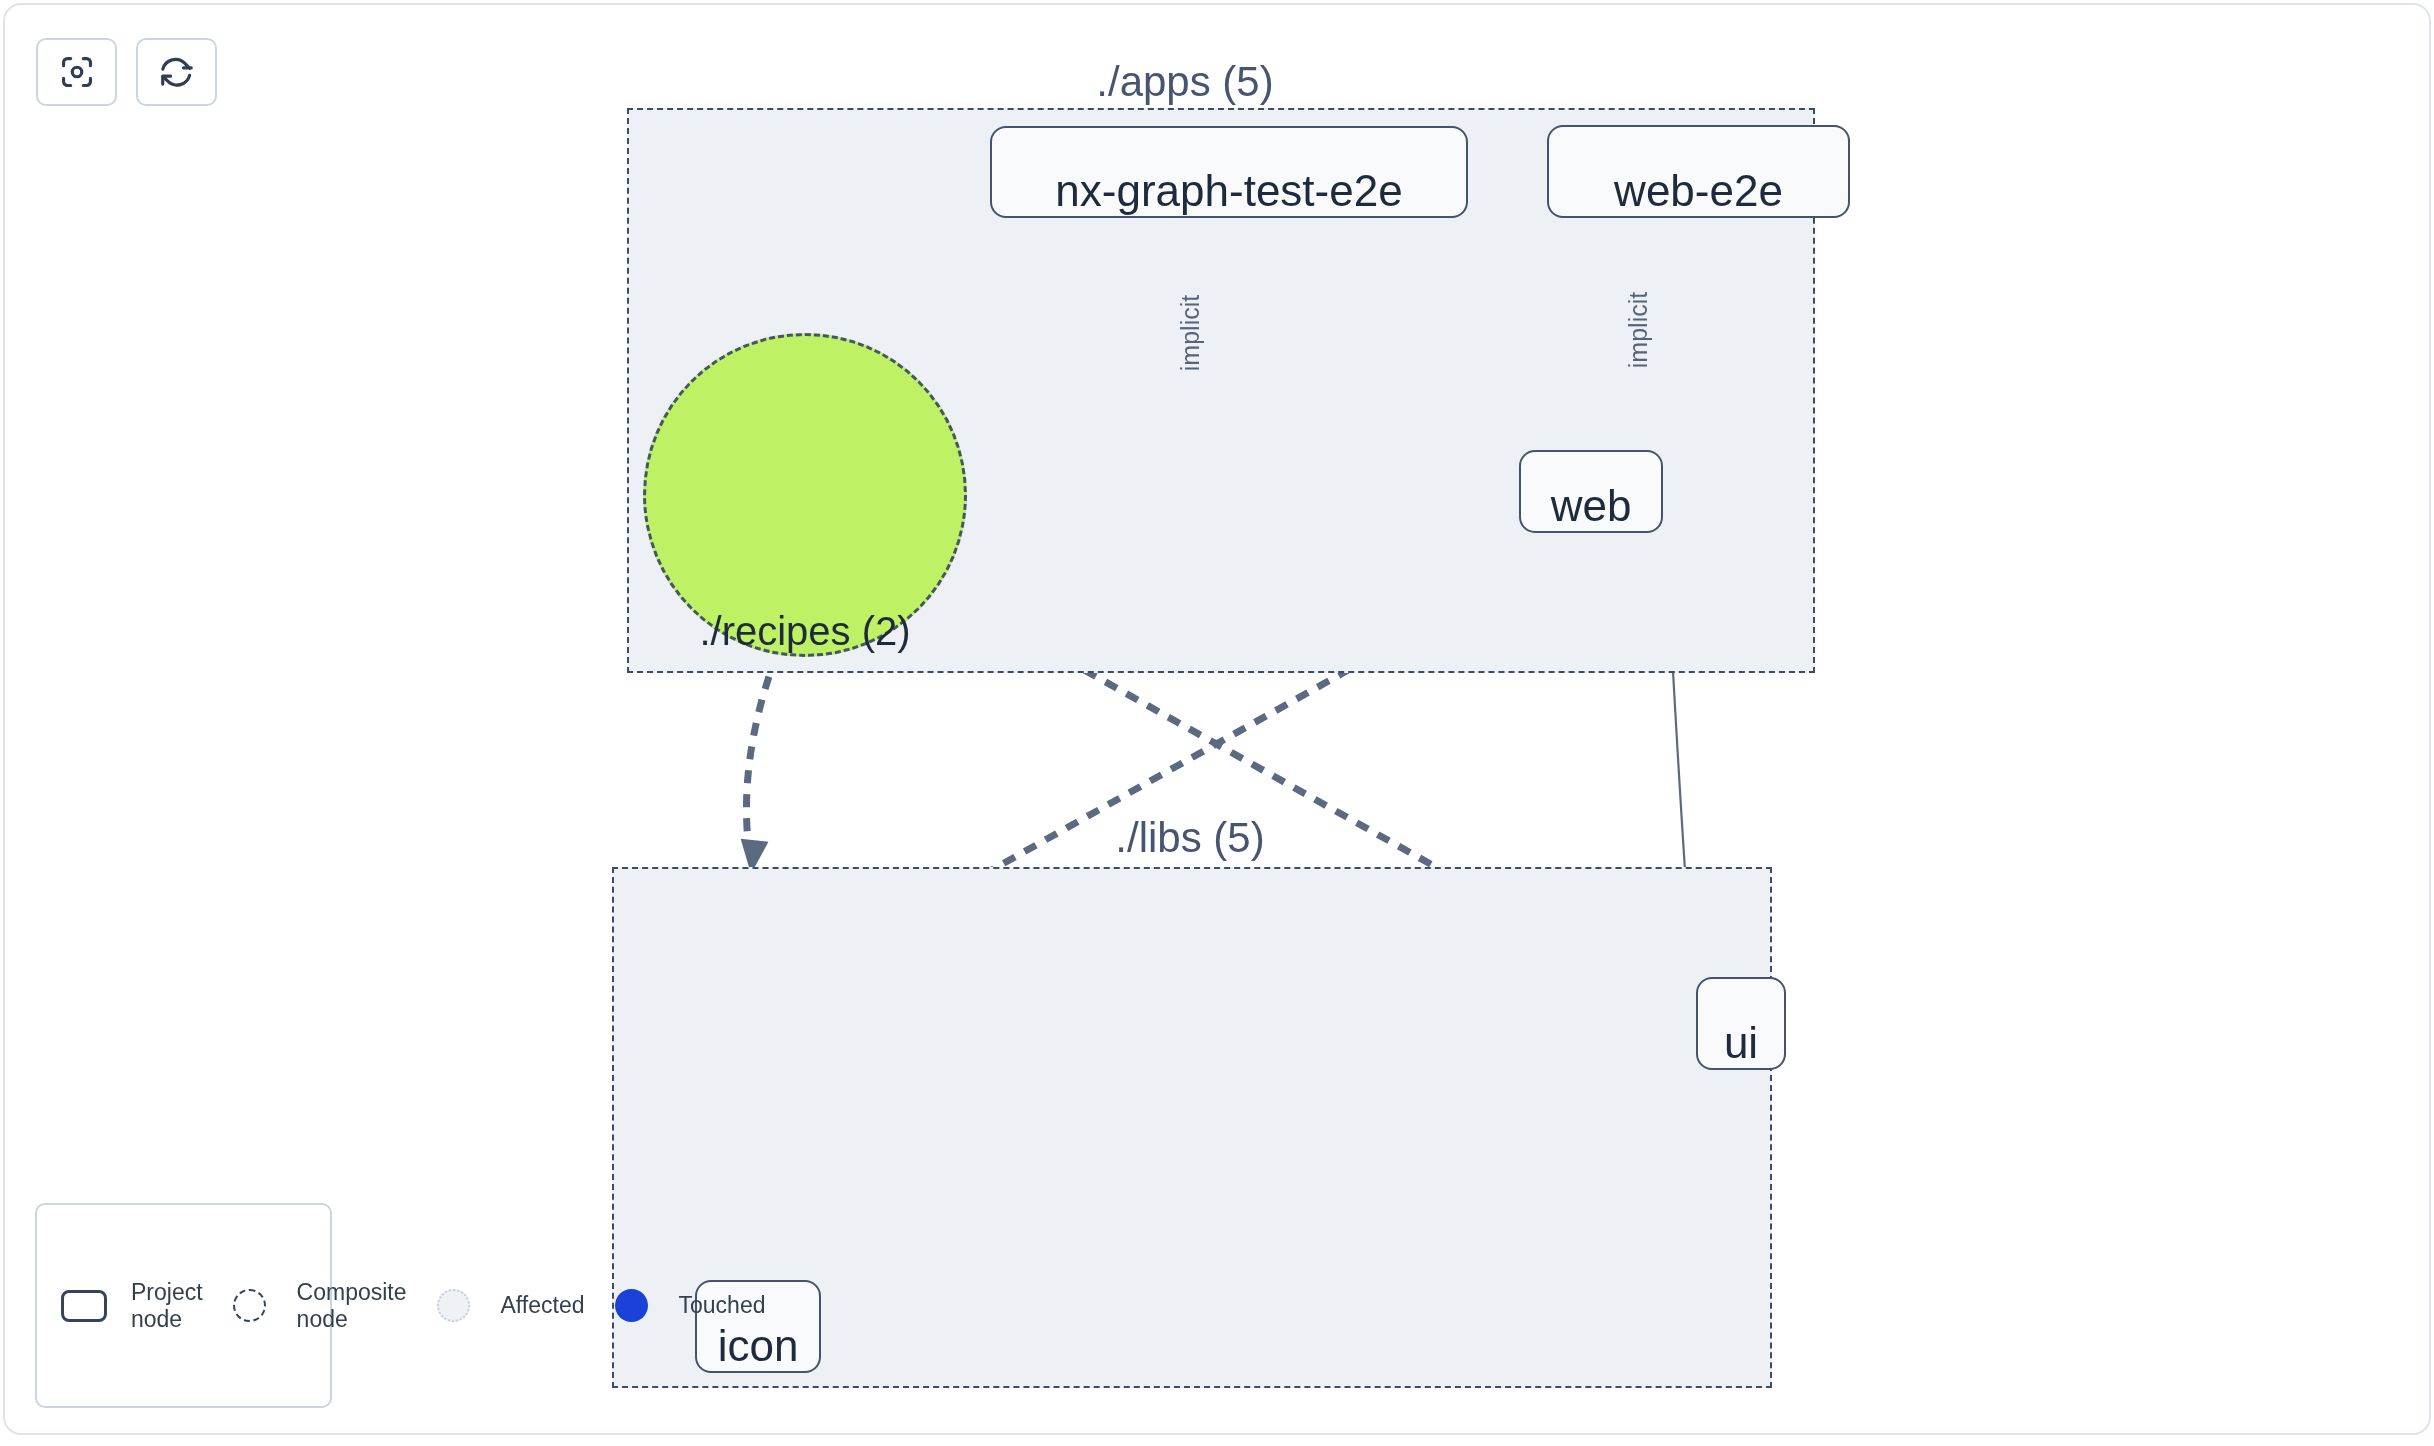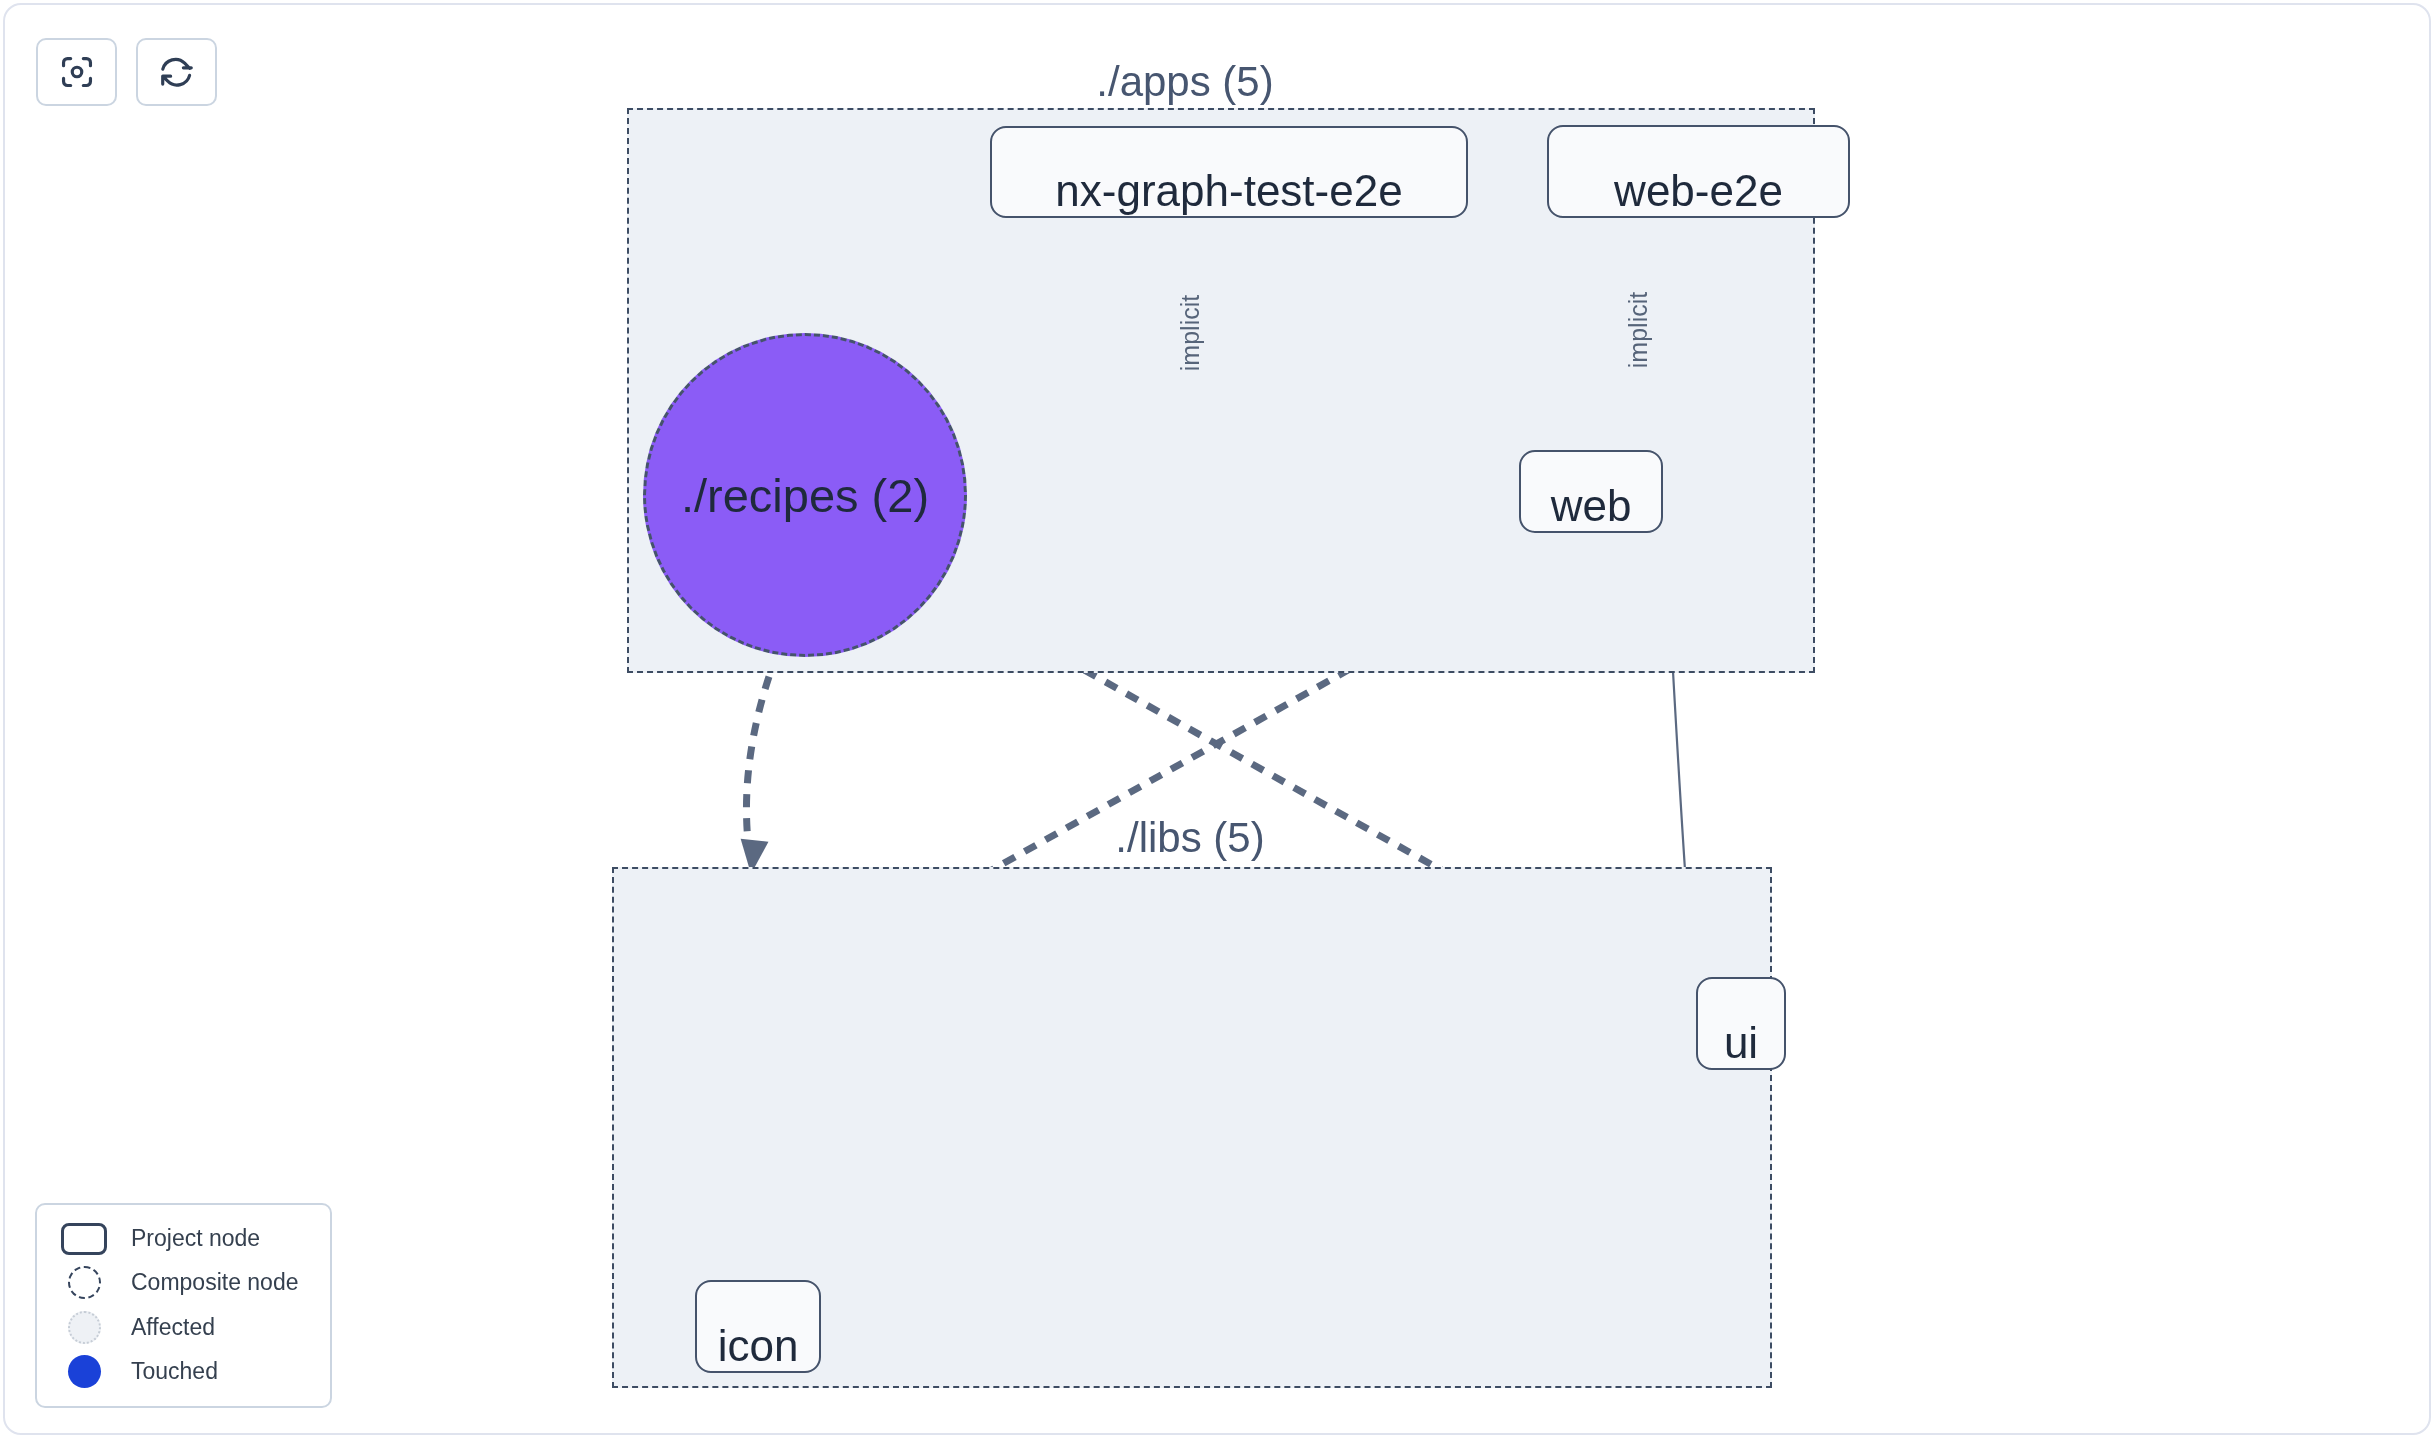--- a/index.html
+++ b/index.html
@@ -38,42 +38,42 @@
     font-size:44px;color:#1f2a3c;white-space:nowrap;cursor:pointer;
   }
   #node-nx-graph-test-e2e{left:990px;top:126px;width:478px;height:92px;}
   #node-web-e2e{left:1547px;top:125px;width:303px;height:93px;}
   #node-nx-graph-test{left:1045px;top:450px;width:372px;height:90px;}
   #node-web{left:1519px;top:450px;width:144px;height:83px;}
   #node-ui{left:1667px;top:977px;width:90px;height:93px;margin-left:29px;}
   #node-icon{left:695px;top:1280px;width:126px;height:93px;}
   
   .cnode{
-    position:absolute;background:#8b5cf6;border:3px dashed #45536b;border-radius:50%;
-    display:flex;align-items:center;justify-content:center;box-sizing:border-box;
-    font-size:47px;color:#1f2a3c;white-space:nowrap;cursor:pointer;
+    position:absolute;background:#bef264;border:3px dashed #45536b;border-radius:50%;
+    display:flex;align-items:flex-end;justify-content:center;box-sizing:border-box;
+    font-size:40px;color:#1f2a3c;white-space:nowrap;cursor:pointer;
   }
   #node-recipes{left:643px;top:333px;width:324px;height:324px;}
   #node-forms{left:628px;top:883px;width:280px;height:280px;}
   
   #edge-layer{position:absolute;left:0;top:0;width:2434px;height:1446px;pointer-events:none;}
   .edge-thin{stroke:#5b6981;stroke-width:2.2;fill:none;}
   .edge-thick{stroke:#5b6981;stroke-width:7;fill:none;stroke-dasharray:13 11;}
   .arrow{fill:#5b6981;stroke:none;}
   .edge-label{
     position:absolute;width:140px;height:30px;line-height:30px;text-align:center;
     transform:rotate(-90deg);font-size:25px;color:#566479;
   }
   #implicit-1{left:1120px;top:318px;}
   #implicit-2{left:1568px;top:315px;}
   
   .legend{
     position:absolute;left:35px;top:1203px;width:297px;height:205px;background:#ffffff;
     border:2px solid #cbd5e1;border-radius:10px;box-sizing:border-box;
-    display:flex;flex-direction:column;justify-content:space-evenly;padding:6px 0;
+    display:flex;flex-direction:row;justify-content:space-evenly;padding:6px 0;
   }
   .legend-row{display:flex;align-items:center;}
   .legend-swatch-cell{width:94px;display:flex;align-items:center;justify-content:center;flex:0 0 94px;}
   .legend-label{font-size:23px;color:#35404f;}
   .sw-rect{width:46px;height:32px;border:3px solid #35445c;border-radius:8px;background:#ffffff;box-sizing:border-box;}
   .sw-dashed{width:33px;height:33px;border:2px dashed #35445c;border-radius:50%;background:#ffffff;box-sizing:border-box;}
   .sw-affected{width:33px;height:33px;border:2px dotted #c6cdd6;border-radius:50%;background:#eef1f5;box-sizing:border-box;}
   .sw-touched{width:33px;height:33px;border-radius:50%;background:#1a41d8;}
 </style>
 </head>

